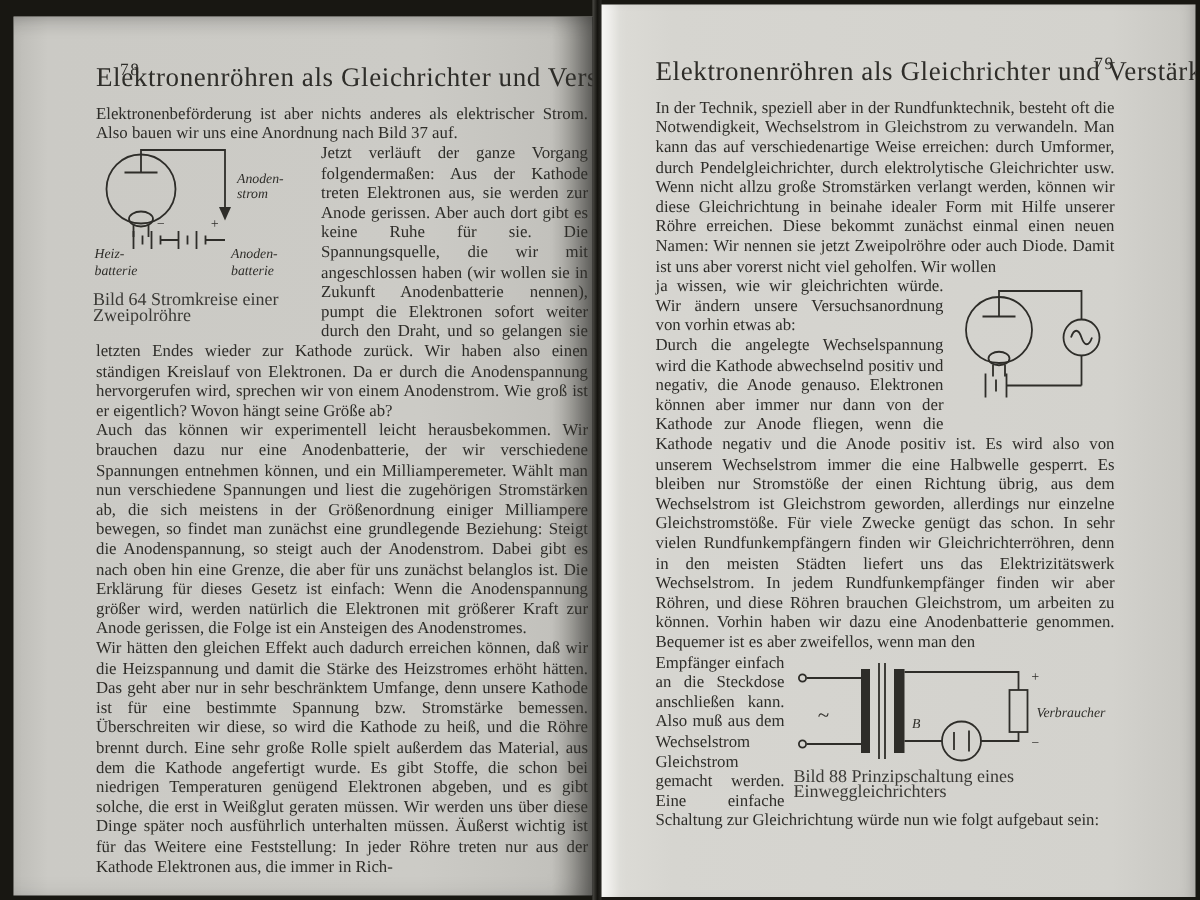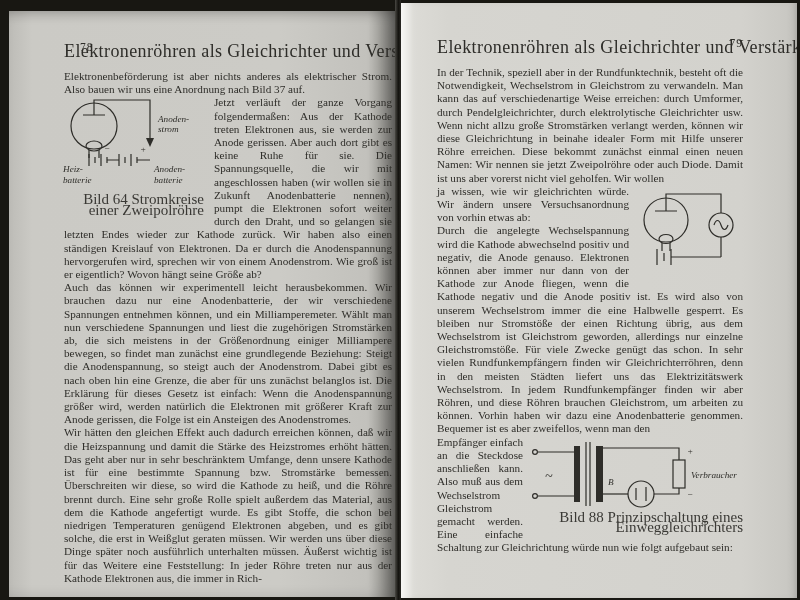--- a/index.html
+++ b/index.html
@@ -28,21 +28,21 @@
   .pagehead .num.right{right:0;}
   .pagehead .title{
     display:block;text-align:right;font-size:18px;
     letter-spacing:.4px;white-space:nowrap;
   }
   .body-text{font-size:11.2px;line-height:13.2px;text-align:justify;hyphens:auto;}
   .body-text p{margin:0;}
   .fig{font-size:9.3px;}
   .fig svg{display:block;}
   .fig-caption{
-    text-align:right;font-size:15px;line-height:10.6px;margin-top:2px;
+    text-align:left;font-size:12px;line-height:10.6px;margin-top:2px;
     color:#3a3935;
   }
   .fig64{float:left;width:142px;margin:2px 10px 2px -2px;}
   .fig65{float:right;width:106px;margin:2px 0 2px 8px;}
   .fig66{float:right;width:214px;margin:2px 0 2px 6px;}
   .figlabel{font-style:italic;font-size:9.2px;fill:#2e2d29;}
   .figlabel.big{font-size:14px;}
   .stroke{stroke:#2e2d29;stroke-width:1.2;fill:none;}
   .fill{fill:#2e2d29;stroke:none;}
   .spine{position:absolute;left:395px;top:0;width:6px;height:600px;

